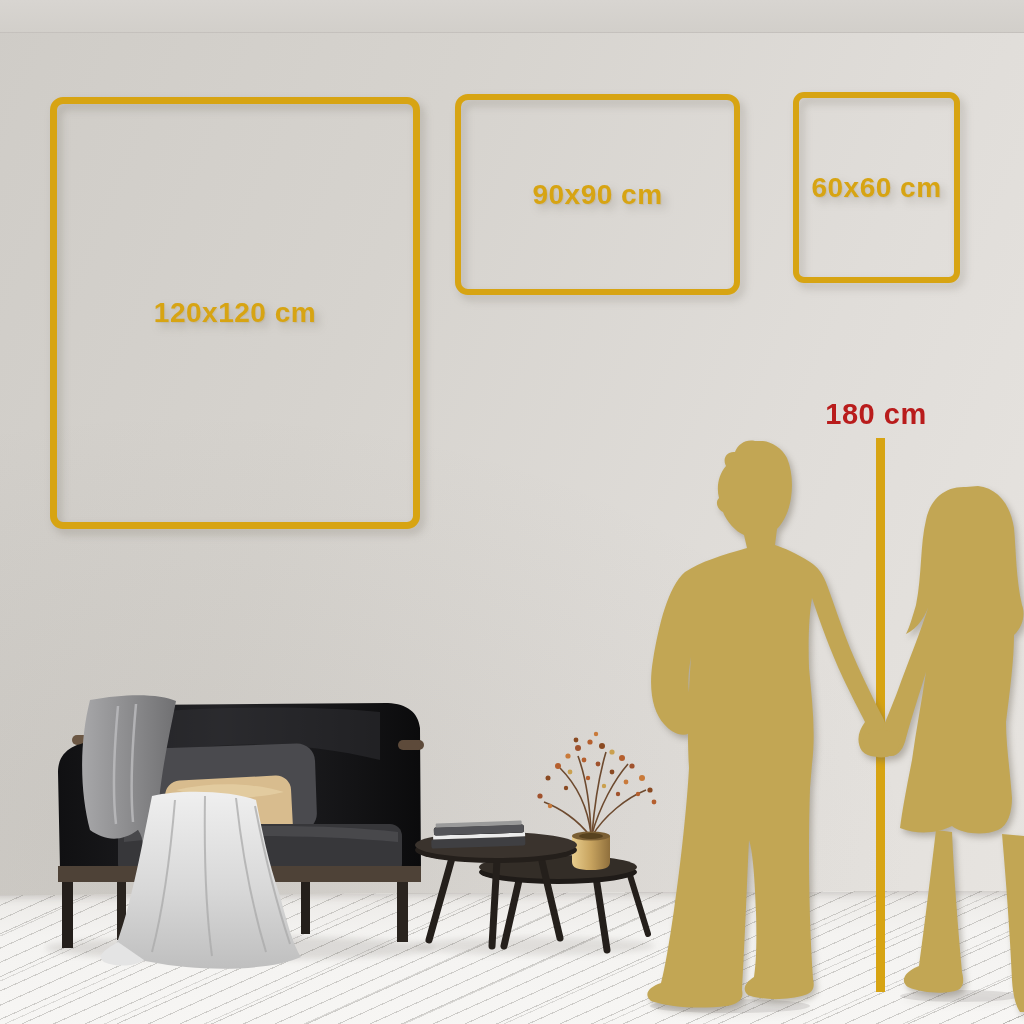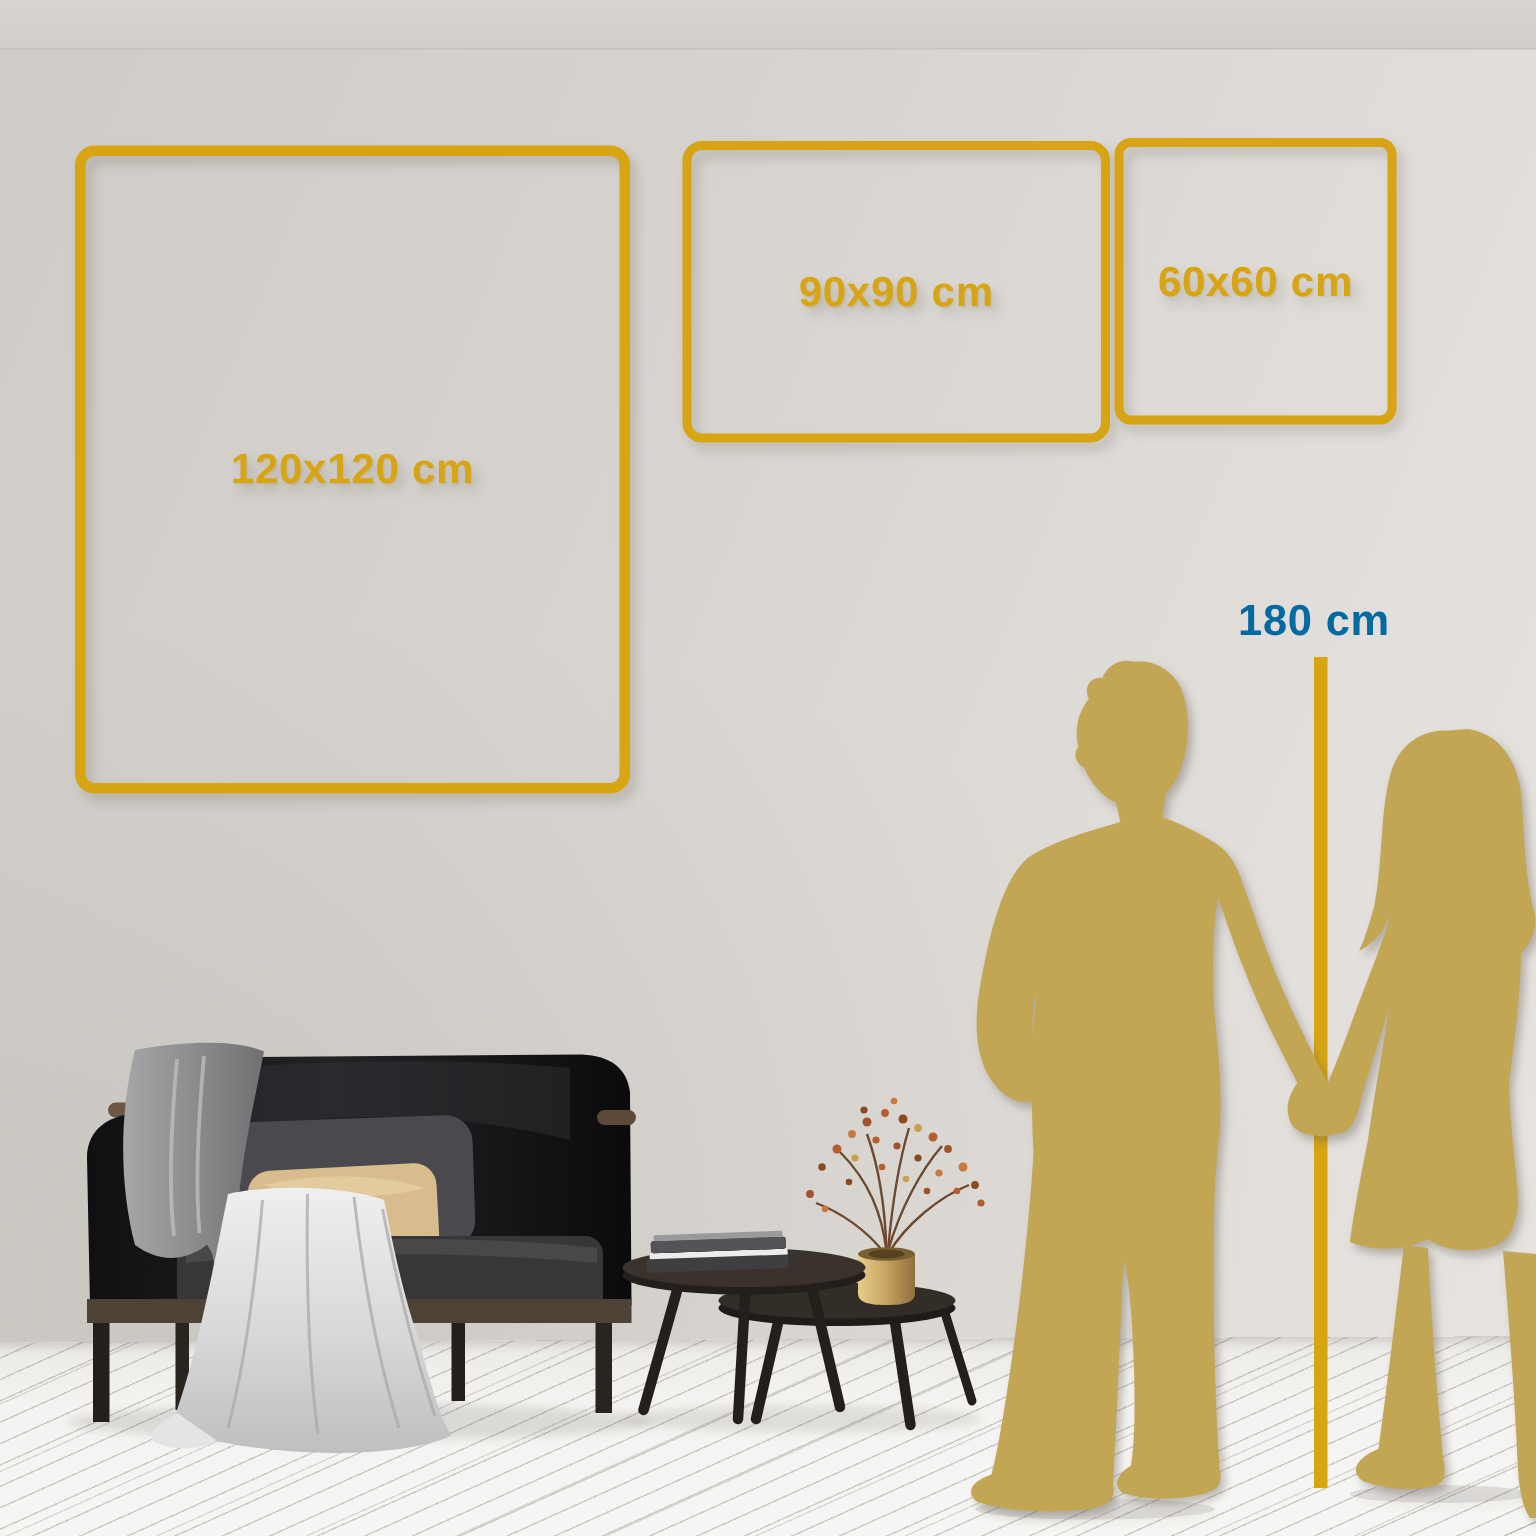--- a/index.html
+++ b/index.html
@@ -37,25 +37,25 @@
     border:7px solid #d7a413;border-radius:13px;
     display:flex;align-items:center;justify-content:center;
     filter:drop-shadow(4px 5px 4px rgba(110,102,88,.30));
   }
   .frame .lbl{
     color:#d7a413;font-weight:700;font-size:28px;letter-spacing:.5px;
     text-shadow:1px 1px 1px rgba(160,120,20,.15);
   }
   .frame-120{left:50px;top:97px;width:370px;height:432px;}
   .frame-90 {left:455px;top:94px;width:285px;height:201px;border-width:6px;}
-  .frame-60 {left:743px;top:92px;width:188px;height:191px;border-width:6px;border-radius:11px;}
+  .frame-60 {left:793px;top:92px;width:167px;height:191px;border-width:6px;border-radius:11px;}
   
   .height-label{
     position:absolute;left:796px;top:398px;width:160px;text-align:center;
-    color:#0369a1;font-weight:700;font-size:29px;letter-spacing:.5px;
+    color:#b91c1c;font-weight:700;font-size:29px;letter-spacing:.5px;
   }
   
   .scene{position:absolute;left:0;top:0;width:1024px;height:1024px;}
   .people{filter:drop-shadow(3px 4px 3px rgba(105,98,82,.40));}
   .furn-shadow{filter:blur(3px);}
 </style>
 </head>
 <body>
 
 <div class="wall"></div>

